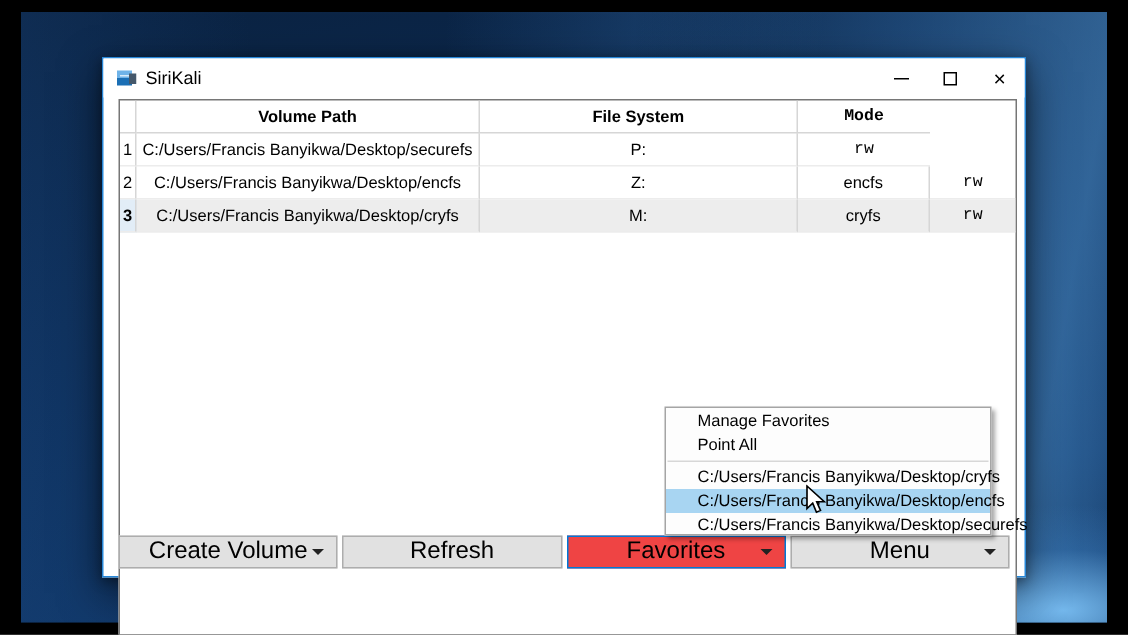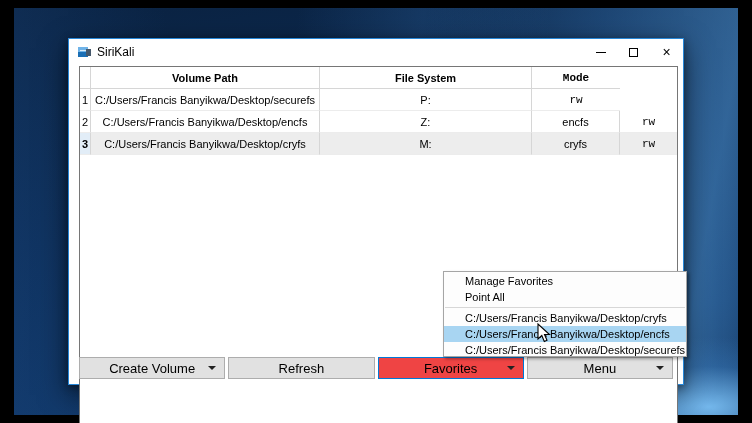--- a/index.html
+++ b/index.html
@@ -45,28 +45,28 @@
   .tbody > div { border-bottom:1px solid #ececec; }
   .row-num { color:#000; }
   .trow.selected { background:#ededed; }
   .trow.selected .row-num { font-weight:bold; background:#e2edf7; }
 
   
   .btn-row { position:absolute; left:10px; right:10px; top:318px; height:22px;
              display:flex; gap:3px; }
   .btn { flex:1; background:#e1e1e1; border:1px solid #adadad; position:relative;
          display:flex; align-items:center; justify-content:center;
-         font-size:13px; color:#000; cursor:default; }
+         font-size:16px; color:#000; cursor:default; }
   .btn.active { background:#ef4444; border:1px solid #0078d7; }
   .dd-arrow { position:absolute; right:8px; top:50%; margin-top:-2px;
               width:0; height:0; border-left:4px solid transparent;
               border-right:4px solid transparent; border-top:4px solid #222; }
 
   
-  .menu { position:absolute; left:374px; top:232px; width:244px; height:86px;
+  .menu { position:absolute; left:374px; top:232px; width:218px; height:86px;
           background:#fdfdfd; border:1px solid #a5a5a5; z-index:40;
           box-shadow:2px 2px 3px rgba(0,0,0,.35); padding-top:1px; }
   .menu-item { height:16px; display:flex; align-items:center; padding-left:21px;
                font-size:11px; color:#000; white-space:nowrap; }
   .menu-item.highlight { background:#a8d5f2; }
   .menu-sep { height:1px; background:#d7d7d7; margin:2px 1px; }
 
   
   .cursor { position:absolute; left:537px; top:323px; z-index:99; }
 </style>

